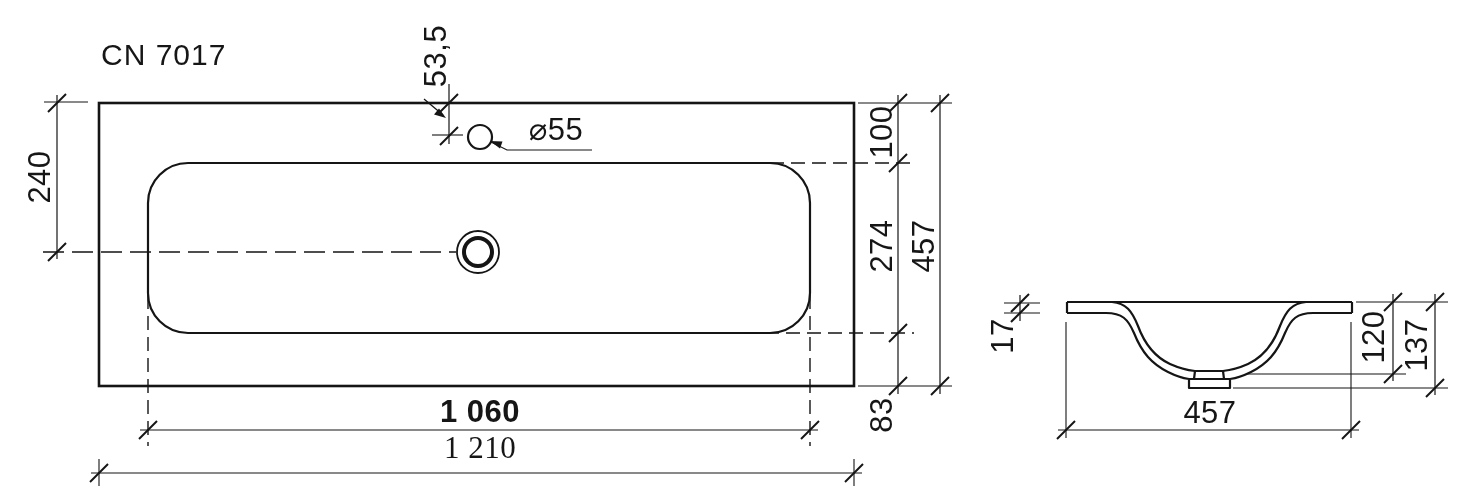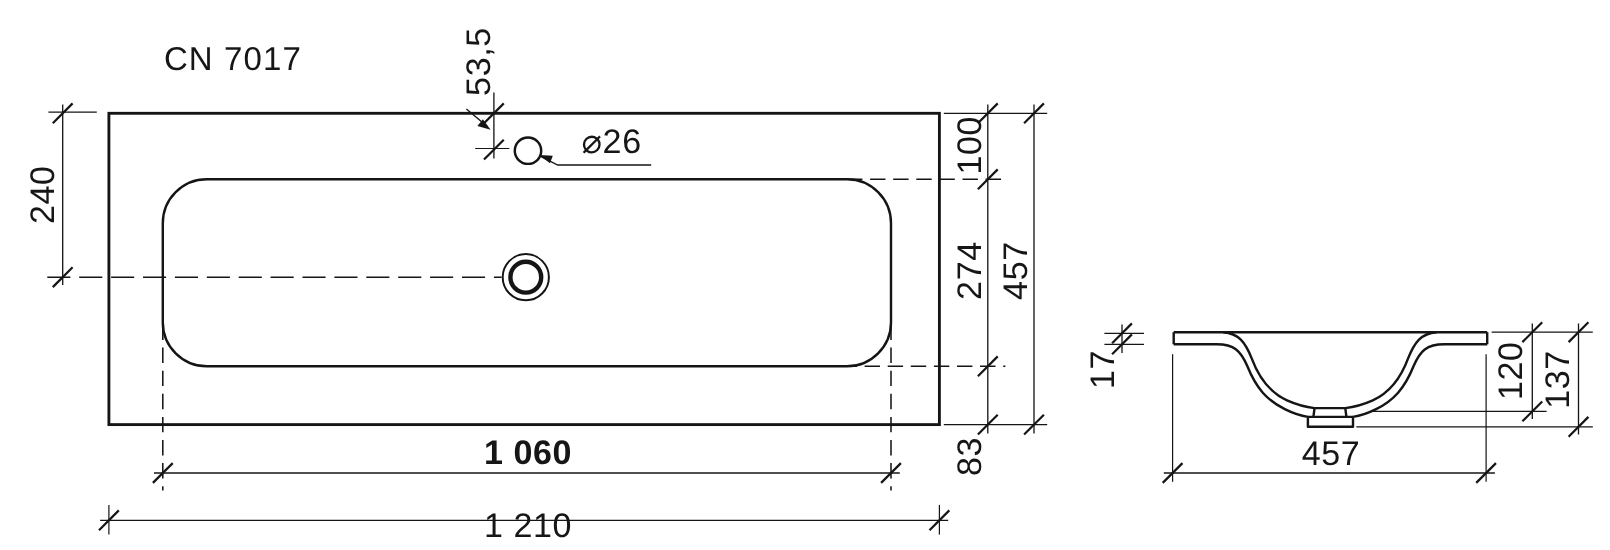--- a/index.html
+++ b/index.html
@@ -161,30 +161,30 @@
         <line x1="1384" y1="311" x2="1402" y2="293"></line>
         <line x1="1384" y1="383" x2="1402" y2="365"></line>
         <line x1="1426" y1="311" x2="1444" y2="293"></line>
         <line x1="1426" y1="397" x2="1444" y2="379"></line>
         <line x1="1057" y1="439" x2="1075" y2="421"></line>
         <line x1="1342" y1="439" x2="1360" y2="421"></line>
       </g>
     </g>
   </svg>
 
-  <div class="title-lbl" style="left:101px; top:40px;margin-left:48px;">CN 7017</div>
+  <div class="title-lbl" style="left:101px; top:40px;">CN 7017</div>
 
   <div class="lbl v" style="left:39px;  top:177px;">240</div>
   <div class="lbl v" style="left:435px; top:56px;">53,5</div>
-  <div class="lbl" style="left:556px; top:129px;">⌀26</div>
+  <div class="lbl" style="left:556px; top:129px;">⌀55</div>
   <div class="lbl v" style="left:881px; top:132px;">100</div>
   <div class="lbl v" style="left:881px; top:246px;">274</div>
   <div class="lbl v" style="left:923px; top:246px;">457</div>
   <div class="lbl v" style="left:881px; top:415px;">83</div>
   <div class="lbl" style="left:480px; top:411px;font-weight:bold;">1 060</div>
-  <div class="lbl" style="left:480px; top:478px;">1 210</div>
+  <div class="lbl" style="left:480px; top:447px;font-family:Liberation Serif, serif;">1 210</div>
 
   <div class="lbl v" style="left:1002px; top:336px;">17</div>
   <div class="lbl v" style="left:1373px; top:337px;">120</div>
   <div class="lbl v" style="left:1416px; top:345px;">137</div>
   <div class="lbl" style="left:1210px; top:412px;">457</div>
 
 </div>
 
 </body></html>

